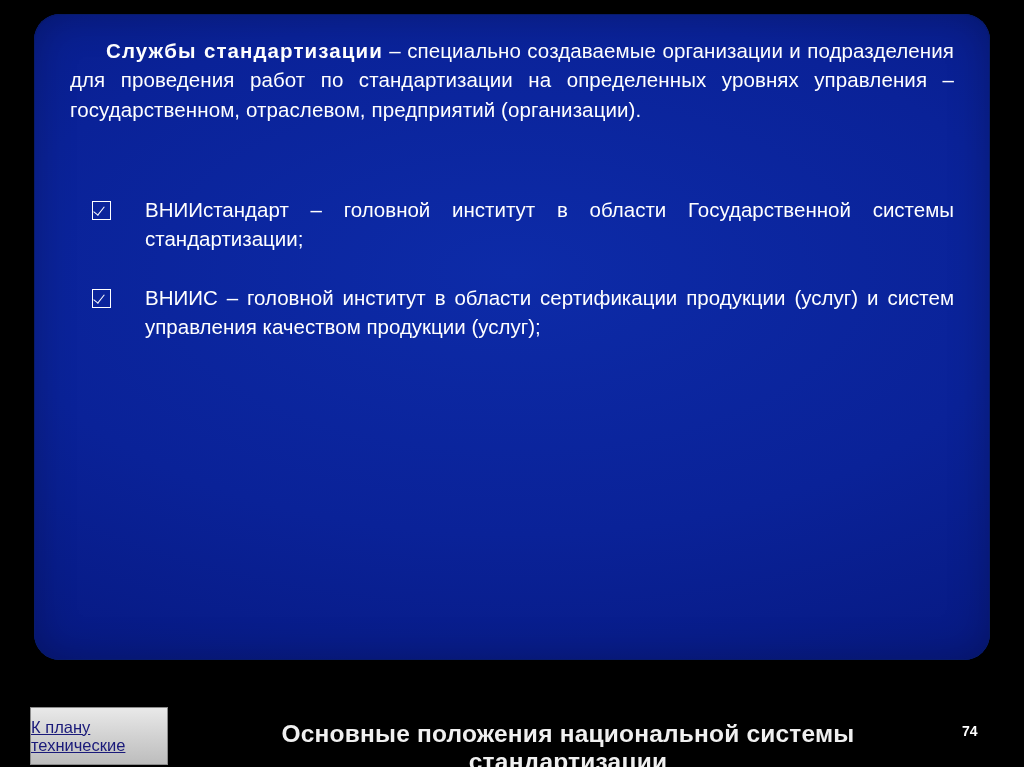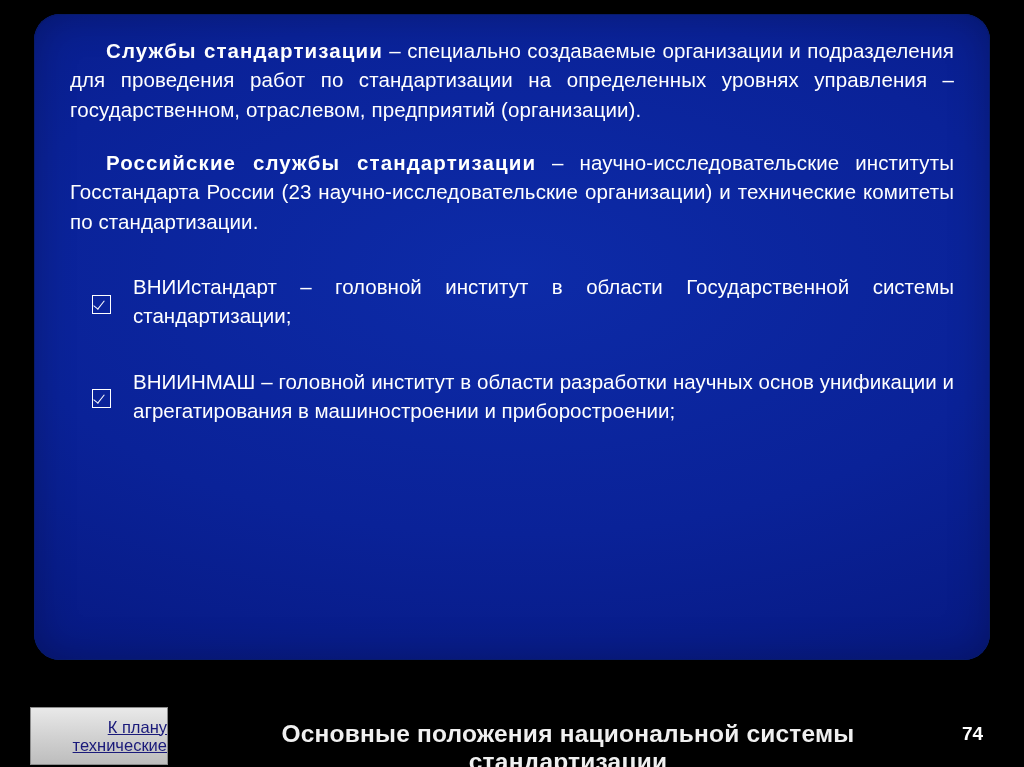--- a/index.html
+++ b/index.html
@@ -61,22 +61,23 @@
   }
   .gap-1 { height: 24px; }
   .gap-2 { height: 18px; }
   .gap-3 { height: 18px; }
   .bold {
     font-weight: bold;
     letter-spacing: 1.1px;
   }
   .bullet-row {
     display: flex;
-    align-items: center;
-    gap: 0;
+    align-items: flex-start;
+    gap: 12px;
+    margin-top: 11px;
   }
   .cb {
     display: inline-block;
     width: 17px;
     height: 17px;
     min-width: 17px;
     border: 1.4px solid #ffffff;
     position: relative;
     margin-right: 22px;
     margin-top: 6px;
@@ -120,34 +121,34 @@
     font-weight: bold;
     text-align: center;
     letter-spacing: 0.2px;
     text-shadow: 1px 1px 2px rgba(0,0,0,0.8);
   }
   .page-num {
     position: absolute;
     left: 962px;
     top: 723px;
     color: #ffffff;
-    font-size: 19px;
+    font-size: 14px;
     font-weight: bold;
   }
   .back-btn {
     position: absolute;
     left: 30px;
     top: 707px;
     width: 136px;
     height: 56px;
     background: linear-gradient(180deg, #e9e9e9 0%, #d2d2d2 50%, #bdbdbd 100%);
     border: 1px solid #8c8c8c;
     display: flex;
     flex-direction: column;
-    align-items: flex-end;
+    align-items: flex-start;
     justify-content: center;
     line-height: 1.12;
   }
   .back-btn span {
     color: #1a1a7a;
     font-size: 16.5px;
     text-decoration: underline;
     text-align: center;
   }
 </style>
@@ -156,41 +157,40 @@
 
 <div class="slide">
 
   <div class="panel">
     <div class="content">
 
       <p class="indent"><span class="bold">Службы стандартизации</span><span> – специально создаваемые организации и подразделения для проведения работ по стандартизации на определенных уровнях управления – государственном, отраслевом, предприятий (организации).</span></p>
 
       <div class="gap-1"></div>
 
-      <p class="indent"><span class="bold">Российские службы стандартизации</span><span> – научно-исследовательские институты Госстандарта России (23 научно-исследовательские организации) и технические комитеты по стандартизации.</span></p>
 
       <div class="gap-2"></div>
 
 
       <div class="gap-3"></div>
 
       <div class="bullet-row">
         <span class="cb"></span>
         <span class="bullet-text">ВНИИстандарт – головной институт в области Государственной системы стандартизации;</span>
       </div>
 
       <div class="gap-3"></div>
 
-
-      <div class="gap-3"></div>
-
       <div class="bullet-row">
         <span class="cb"></span>
-        <span class="bullet-text">ВНИИНМАШ – головной институт в области разработки научных основ унификации и агрегатирования в машиностроении и приборостроении;</span>
+        <span class="bullet-text">ВНИИС – головной институт в области сертификации продукции (услуг) и систем управления качеством продукции (услуг);</span>
       </div>
+
+      <div class="gap-3"></div>
+
 
       <div class="gap-3"></div>
 
 
     </div>
   </div>
 
   <div class="footer"></div>
 
   <div class="back-btn">

